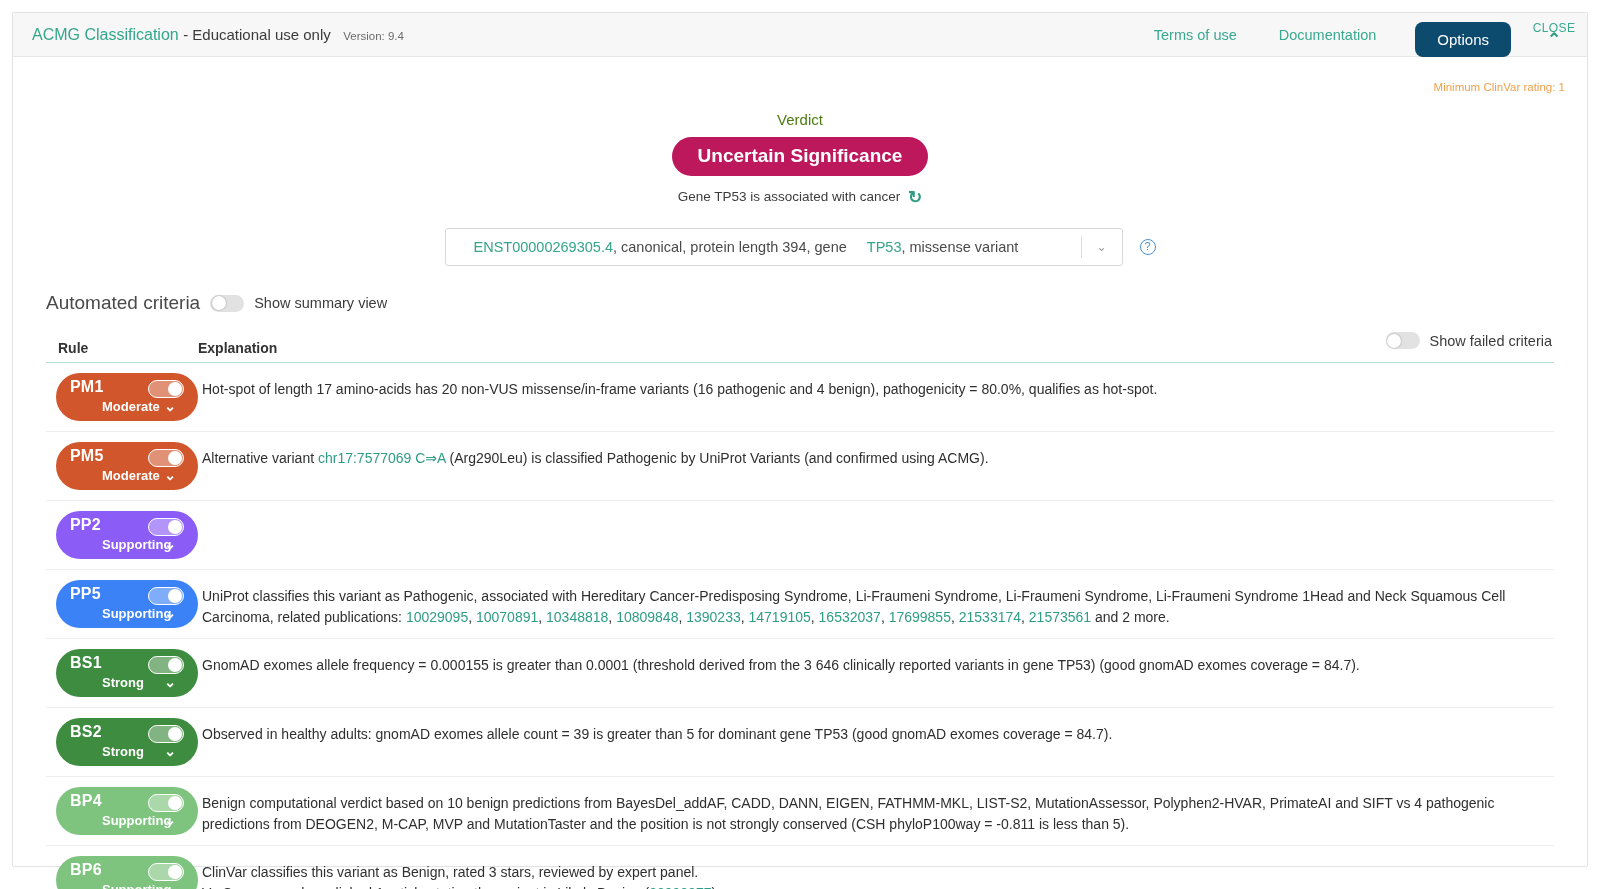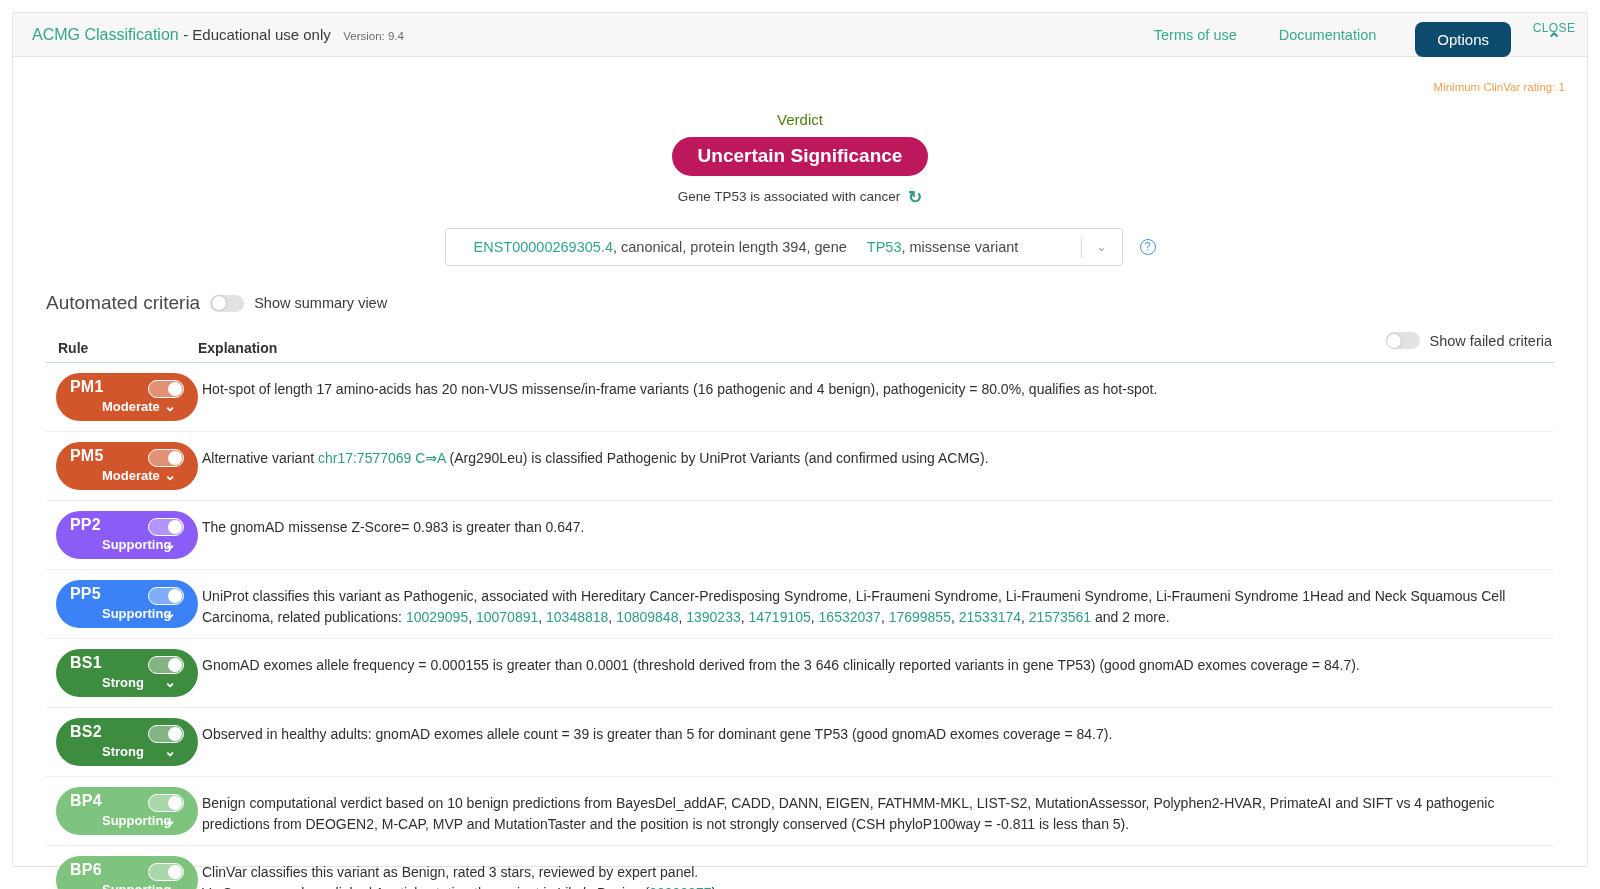--- a/index.html
+++ b/index.html
@@ -401,21 +401,20 @@
               <div class="cell-rule">
                 <div class="badge" style="background: #8b5cf6;">
                   <span class="code">PP2</span>
                   <span class="strength">Supporting</span>
                   <span class="sw">
                     <span class="sw-knob"></span>
                   </span>
                   <span class="bchev">⌄</span>
                 </div>
               </div>
-              <div class="cell-expl">The gnomAD missense Z-Score= 0.983 is greater than 0.647.</div>
             </div>
             <div class="row">
               <div class="cell-rule">
                 <div class="badge" style="background: #3b82f6;">
                   <span class="code">PP5</span>
                   <span class="strength">Supporting</span>
                   <span class="sw">
                     <span class="sw-knob"></span>
                   </span>
                   <span class="bchev">⌄</span>

